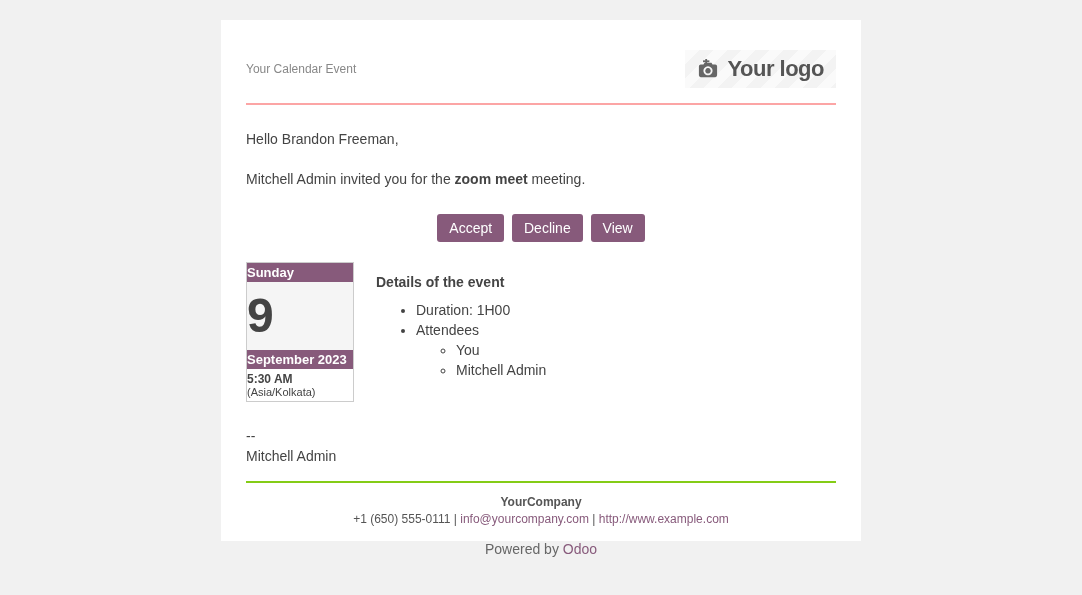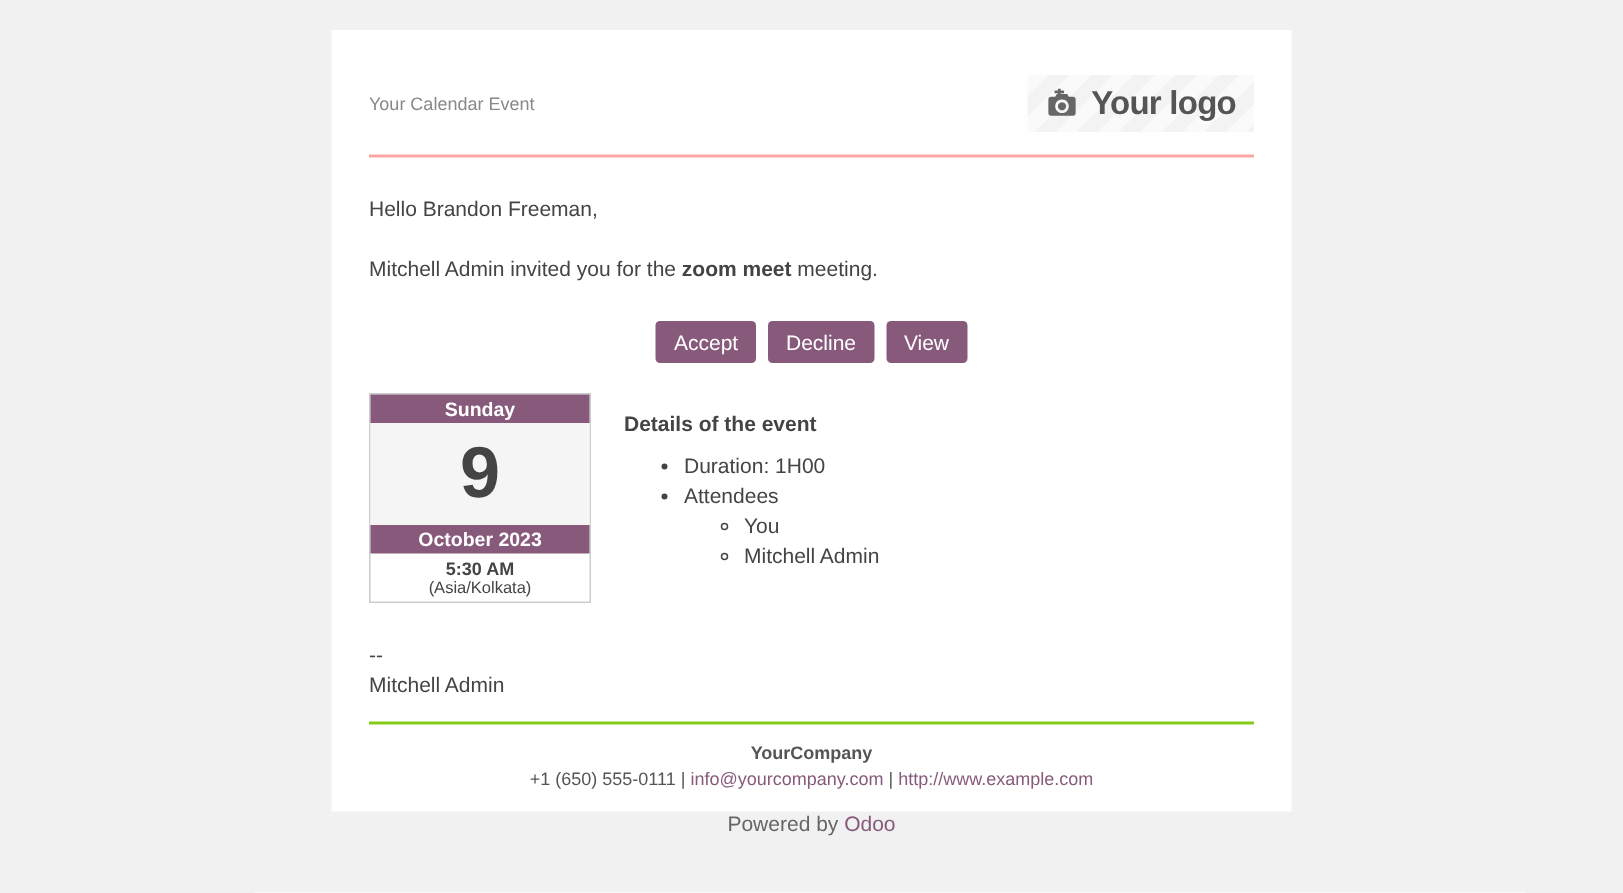--- a/index.html
+++ b/index.html
@@ -62,23 +62,23 @@
       font-size: 14px;
       border: none;
       cursor: pointer;
     }
     .content-row {
       display: flex;
       gap: 22px;
       margin-bottom: 25px;
     }
     .date-card {
-      width: 148px;
+      width: 108px;
       border: 1px solid #ccc;
-      text-align: center;
+      text-align: left;
       flex-shrink: 0;
     }
     .date-day-name {
       background: #875A7B;
       color: #fff;
       font-weight: bold;
       font-size: 13px;
       padding: 2px 0;
     }
     .date-day-num {
@@ -169,21 +169,21 @@
   <div class="button-row">
     <button class="btn">Accept</button>
     <button class="btn">Decline</button>
     <button class="btn">View</button>
   </div>
 
   <div class="content-row">
     <div class="date-card">
       <div class="date-day-name">Sunday</div>
       <div class="date-day-num">9</div>
-      <div class="date-month">October 2023</div>
+      <div class="date-month">September 2023</div>
       <div class="date-time">5:30 AM</div>
       <div class="date-tz">(Asia/Kolkata)</div>
     </div>
     <div class="details">
       <h4>Details of the event</h4>
       <ul>
         <li>Duration: 1H00</li>
         <li>
           <span>Attendees</span>
           <ul>

